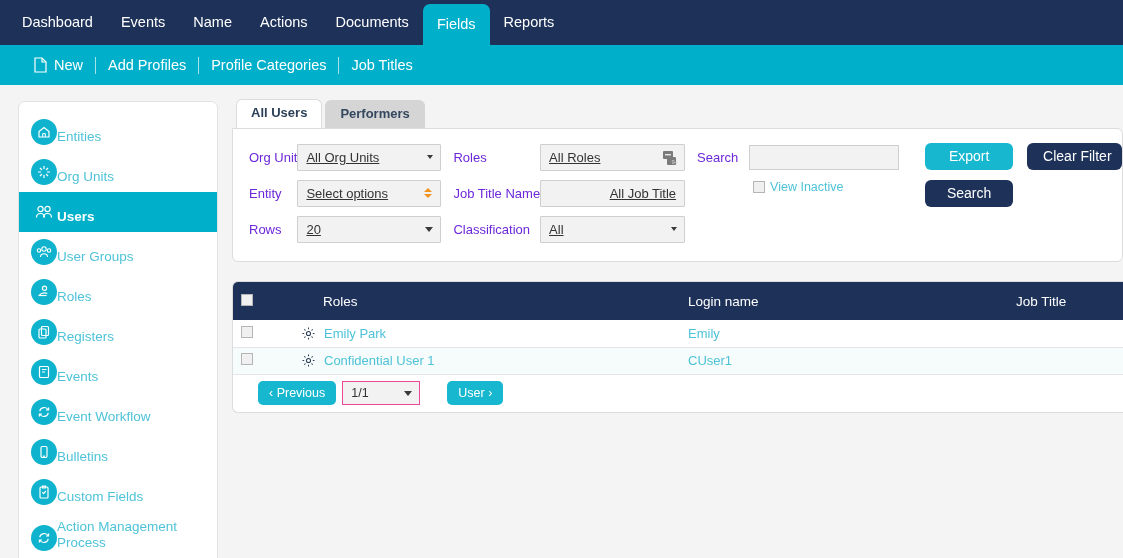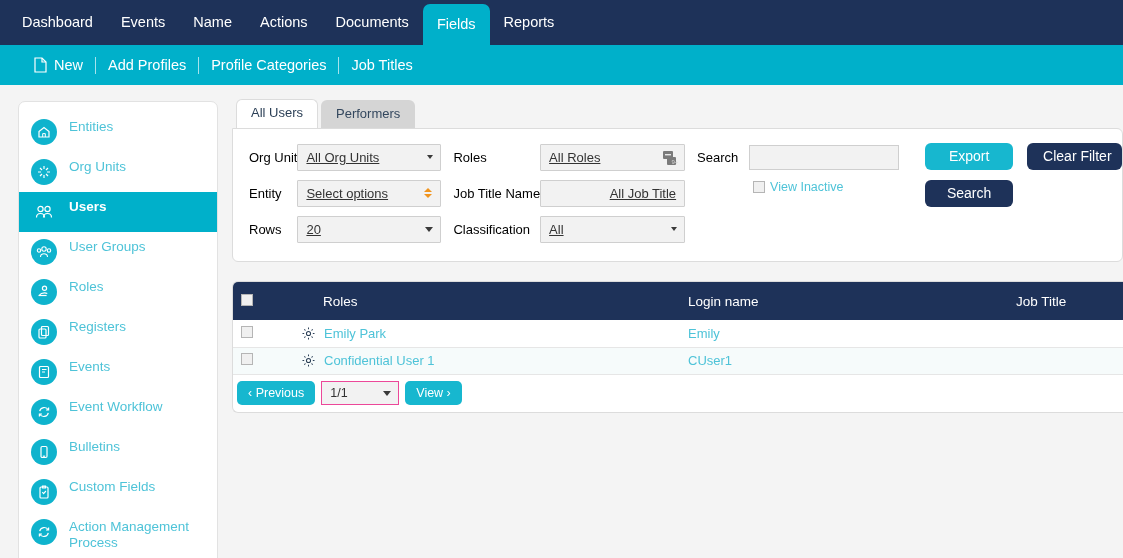--- a/index.html
+++ b/index.html
@@ -75,22 +75,21 @@
     width: 200px;
     flex: 0 0 200px;
     background: #ffffff;
     border: 1px solid #e2e2e2;
     border-radius: 7px;
     padding: 10px 0 10px 0;
     height: 600px;
   }
   .side-item {
     display: flex;
-    align-items: flex-start;
-    gap: 12px;
+    align-items: flex-end;
     padding: 7px 10px 7px 12px;
     cursor: pointer;
     min-height: 36px;
   }
   .side-item.active { background: #00b0ca; }
   .side-label {
     font-size: 13.5px;
     color: #4ec3d8;
     line-height: 1.18;
   }
@@ -123,20 +122,21 @@
   .tab {
     font-size: 13px;
     color: #33475e;
     padding: 5px 14px 6px 14px;
     background: #d5d5d5;
     border-radius: 6px 6px 0 0;
     cursor: pointer;
     line-height: 1.2;
     border: 1px solid transparent;
     border-bottom: none;
+    font-weight: bold;
   }
   .tab.active {
     background: #ffffff;
     border: 1px solid #dcdcdc;
     border-bottom: 1px solid #ffffff;
     padding-bottom: 7px;
     margin-bottom: -1px;
     color: #2b3f56;
   }
 
@@ -150,21 +150,21 @@
     overflow: visible;
   }
   .filter-grid {
     display: flex;
     align-items: flex-start;
   }
   .fcol { display: flex; flex-direction: column; gap: 8px; }
   .frow { display: flex; align-items: center; height: 28px; }
   .flabel {
     font-size: 13px;
-    color: #000000;
+    color: #6d28d9;
     white-space: nowrap;
   }
 
   .sel, .txt {
     height: 27px;
     border: 1px solid #cfcfcf;
     background: #f2f2f2;
     font-size: 13px;
     color: #333333;
     padding: 0 22px 0 8px;
@@ -290,20 +290,21 @@
   .pbtn {
     background: #17b7cf;
     color: #ffffff;
     border: none;
     border-radius: 5px;
     font-size: 12.5px;
     height: 24px;
     padding: 0 11px;
     cursor: pointer;
     font-family: "Liberation Sans", sans-serif;
+    margin-left: 21px;
   }
   .psel {
     position: relative;
     height: 24px;
     width: 78px;
     border: 1px solid #ec4899;
     background: #f2f2f2;
     font-size: 12.5px;
     color: #333;
     line-height: 22px;
@@ -631,18 +632,18 @@
           </tr>
         </tbody>
       </table>
 
       <div class="pager">
         <button class="pbtn">‹ Previous</button>
         <div class="psel">
           <span>1/1</span>
           <span class="caret"></span>
         </div>
-        <button class="pbtn">View ›</button>
+        <button class="pbtn">User ›</button>
       </div>
     </div>
 
   </div>
 </div>
 
 </body></html>

